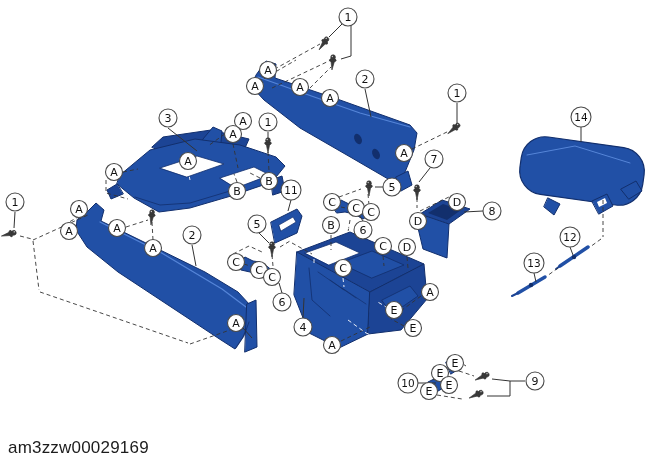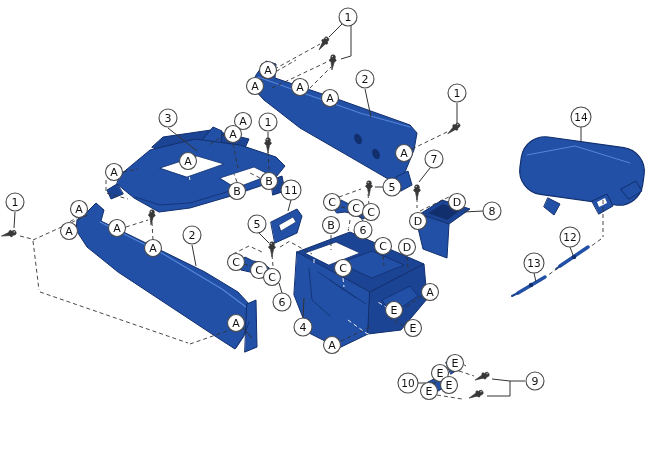--- a/index.html
+++ b/index.html
@@ -447,13 +447,14 @@
       </g>
       <g>
         <circle cx="449" cy="385" r="8.5" fill="#ffffff" stroke="#4a4a4a" stroke-width="1.1"></circle>
         <text x="449" y="385" dy="0.35em" fill="#111111" font-size="11" text-anchor="middle">E</text>
       </g>
       <g>
         <circle cx="429" cy="391" r="8.5" fill="#ffffff" stroke="#4a4a4a" stroke-width="1.1"></circle>
         <text x="429" y="391" dy="0.35em" fill="#111111" font-size="11" text-anchor="middle">E</text>
       </g>
     </svg>
+  <div class="watermark">am3zzw00029169</div>
 </div>
 
 </body></html>

